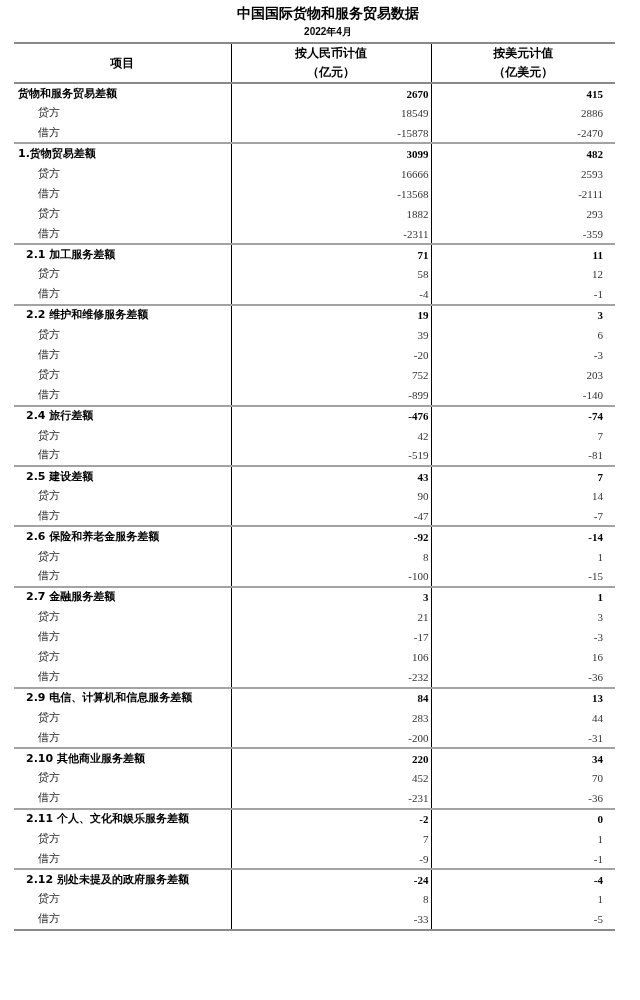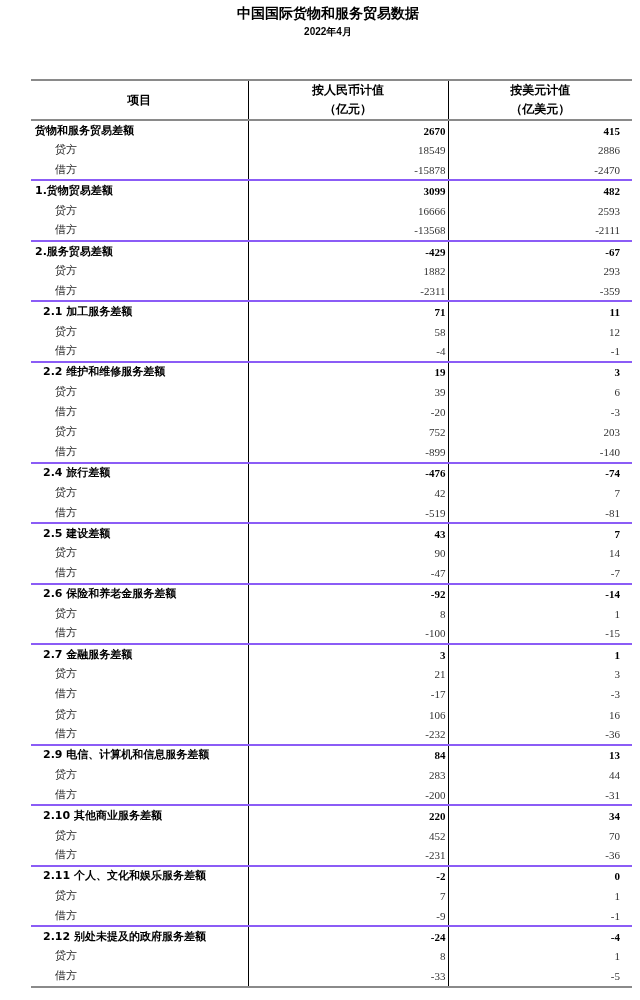--- a/index.html
+++ b/index.html
@@ -2,30 +2,30 @@
 <html><head>
 <meta charset="utf-8">
 <style>
   html, body { margin: 0; padding: 0; background: #ffffff; }
   body { width: 640px; height: 1000px; position: relative; overflow: hidden;
          font-family: "Liberation Serif", "DejaVu Serif", serif; color: #000; }
   .title { position: absolute; left: 0; width: 640px; text-align: center; font-weight: bold;
            font-family: "DejaVu Sans", "Liberation Sans", sans-serif; padding-left: 8px; }
   .title.t1 { top: 4px; font-size: 14px; line-height: 18px; }
   .title.t2 { top: 24px; font-size: 10px; line-height: 16px; font-family: Liberation Sans, sans-serif; }
-  table { position: absolute; left: 31px; top: 42px; width: 601px; border-collapse: collapse; table-layout: fixed; margin-top: 37px; }
+  table { position: absolute; left: 14px; top: 42px; width: 601px; border-collapse: collapse; table-layout: fixed; }
   col.c1 { width: 217px; } col.c2 { width: 200px; } col.c3 { width: 184px; }
   thead tr { height: 40px; }
   thead th { font-weight: bold; font-size: 12px; text-align: center; vertical-align: middle;
              font-family: "DejaVu Sans", "Liberation Sans", sans-serif; padding: 0; line-height: 19px; }
   thead tr th { border-top: 2px solid #8a8a8a; border-bottom: 2px solid #8a8a8a; }
   th.h2, td.v1 { border-left: 1px solid #000; }
   th.h3, td.v2 { border-left: 1px solid #000; }
   tbody tr { height: 20.17px; }
-  tbody tr.grp-start td { border-top: 2px solid #8b5cf6; }
+  tbody tr.grp-start td { border-top: 2px solid #a3a3a3; }
   tbody tr.last td { border-bottom: 2px solid #8a8a8a; }
   td { padding: 0; font-size: 11px; line-height: 18px; vertical-align: middle; }
   td.lbl { font-family: "DejaVu Sans", "Liberation Sans", sans-serif; font-size: 11px; padding-left: 4px; white-space: nowrap; }
   td.lbl.main { font-weight: bold; }
   td.lbl.sub-main { padding-left: 12px; }
   td.lbl.leaf { padding-left: 24px; color: #222; }
   td.num { text-align: right; padding-right: 2px; color: #333; }
   tr.head-row td.num { font-weight: bold; color: #000; }
   td.v2.num { padding-right: 12px; }
 </style>
@@ -80,25 +80,20 @@
       <tr>
         <td class="lbl leaf">贷方</td>
         <td class="num v1">16666</td>
         <td class="num v2">2593</td>
       </tr>
       <tr>
         <td class="lbl leaf">借方</td>
         <td class="num v1">-13568</td>
         <td class="num v2">-2111</td>
       </tr>
-      <tr class="grp-start head-row">
-        <td class="lbl main">2.服务贸易差额</td>
-        <td class="num v1">-429</td>
-        <td class="num v2">-67</td>
-      </tr>
       <tr>
         <td class="lbl leaf">贷方</td>
         <td class="num v1">1882</td>
         <td class="num v2">293</td>
       </tr>
       <tr>
         <td class="lbl leaf">借方</td>
         <td class="num v1">-2311</td>
         <td class="num v2">-359</td>
       </tr>

